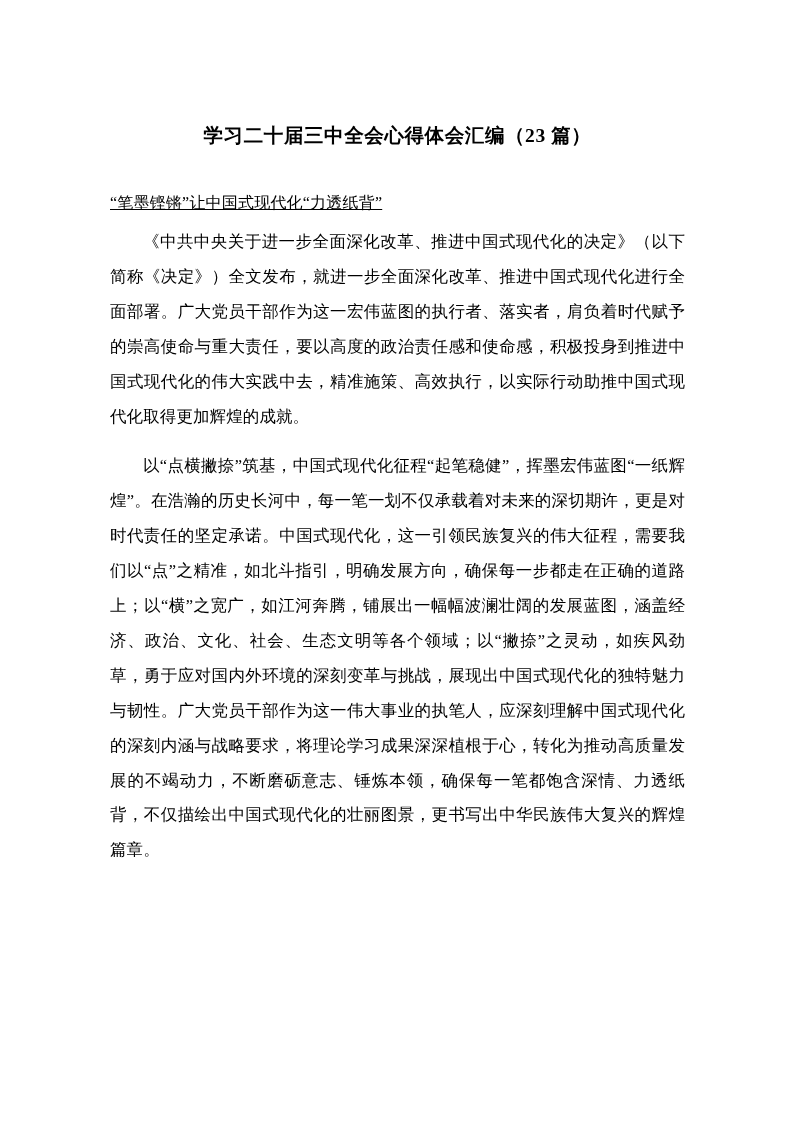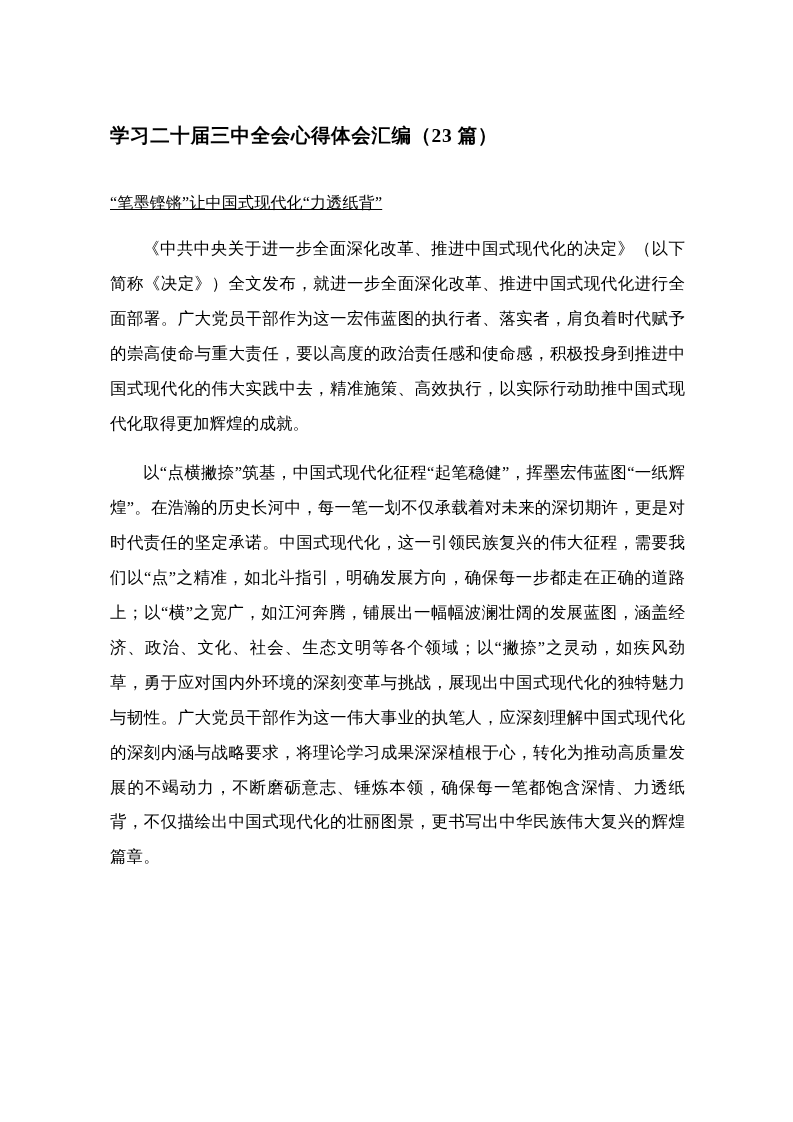--- a/index.html
+++ b/index.html
@@ -17,37 +17,38 @@
   .page {
     position: relative;
     width: 793px;
     height: 1122px;
     box-sizing: border-box;
     padding: 96px 108px 80px 110px;
   }
   .doc-title {
     font-size: 19.5px;
     font-weight: bold;
+    text-align: center;
     letter-spacing: 0.6px;
     margin: 24px 0 12px 0;
     line-height: 1.6;
   }
   .subtitle {
     font-size: 16px;
     line-height: 2.05;
     margin: 36px 0 0 0;
     text-align: justify;
     text-justify: inter-ideograph;
     letter-spacing: 0.2px;
     text-decoration: underline;
   }
   .para {
     font-size: 16.5px;
     line-height: 2.12;
-    margin: 12px 0 0 0;
+    margin: 5px 0 0 0;
     text-indent: 2em;
     text-align: justify;
     text-justify: inter-ideograph;
     letter-spacing: 0.1px;
   }
   .para.tight {
     margin-top: 14px;
   }
 </style>
 </head>

